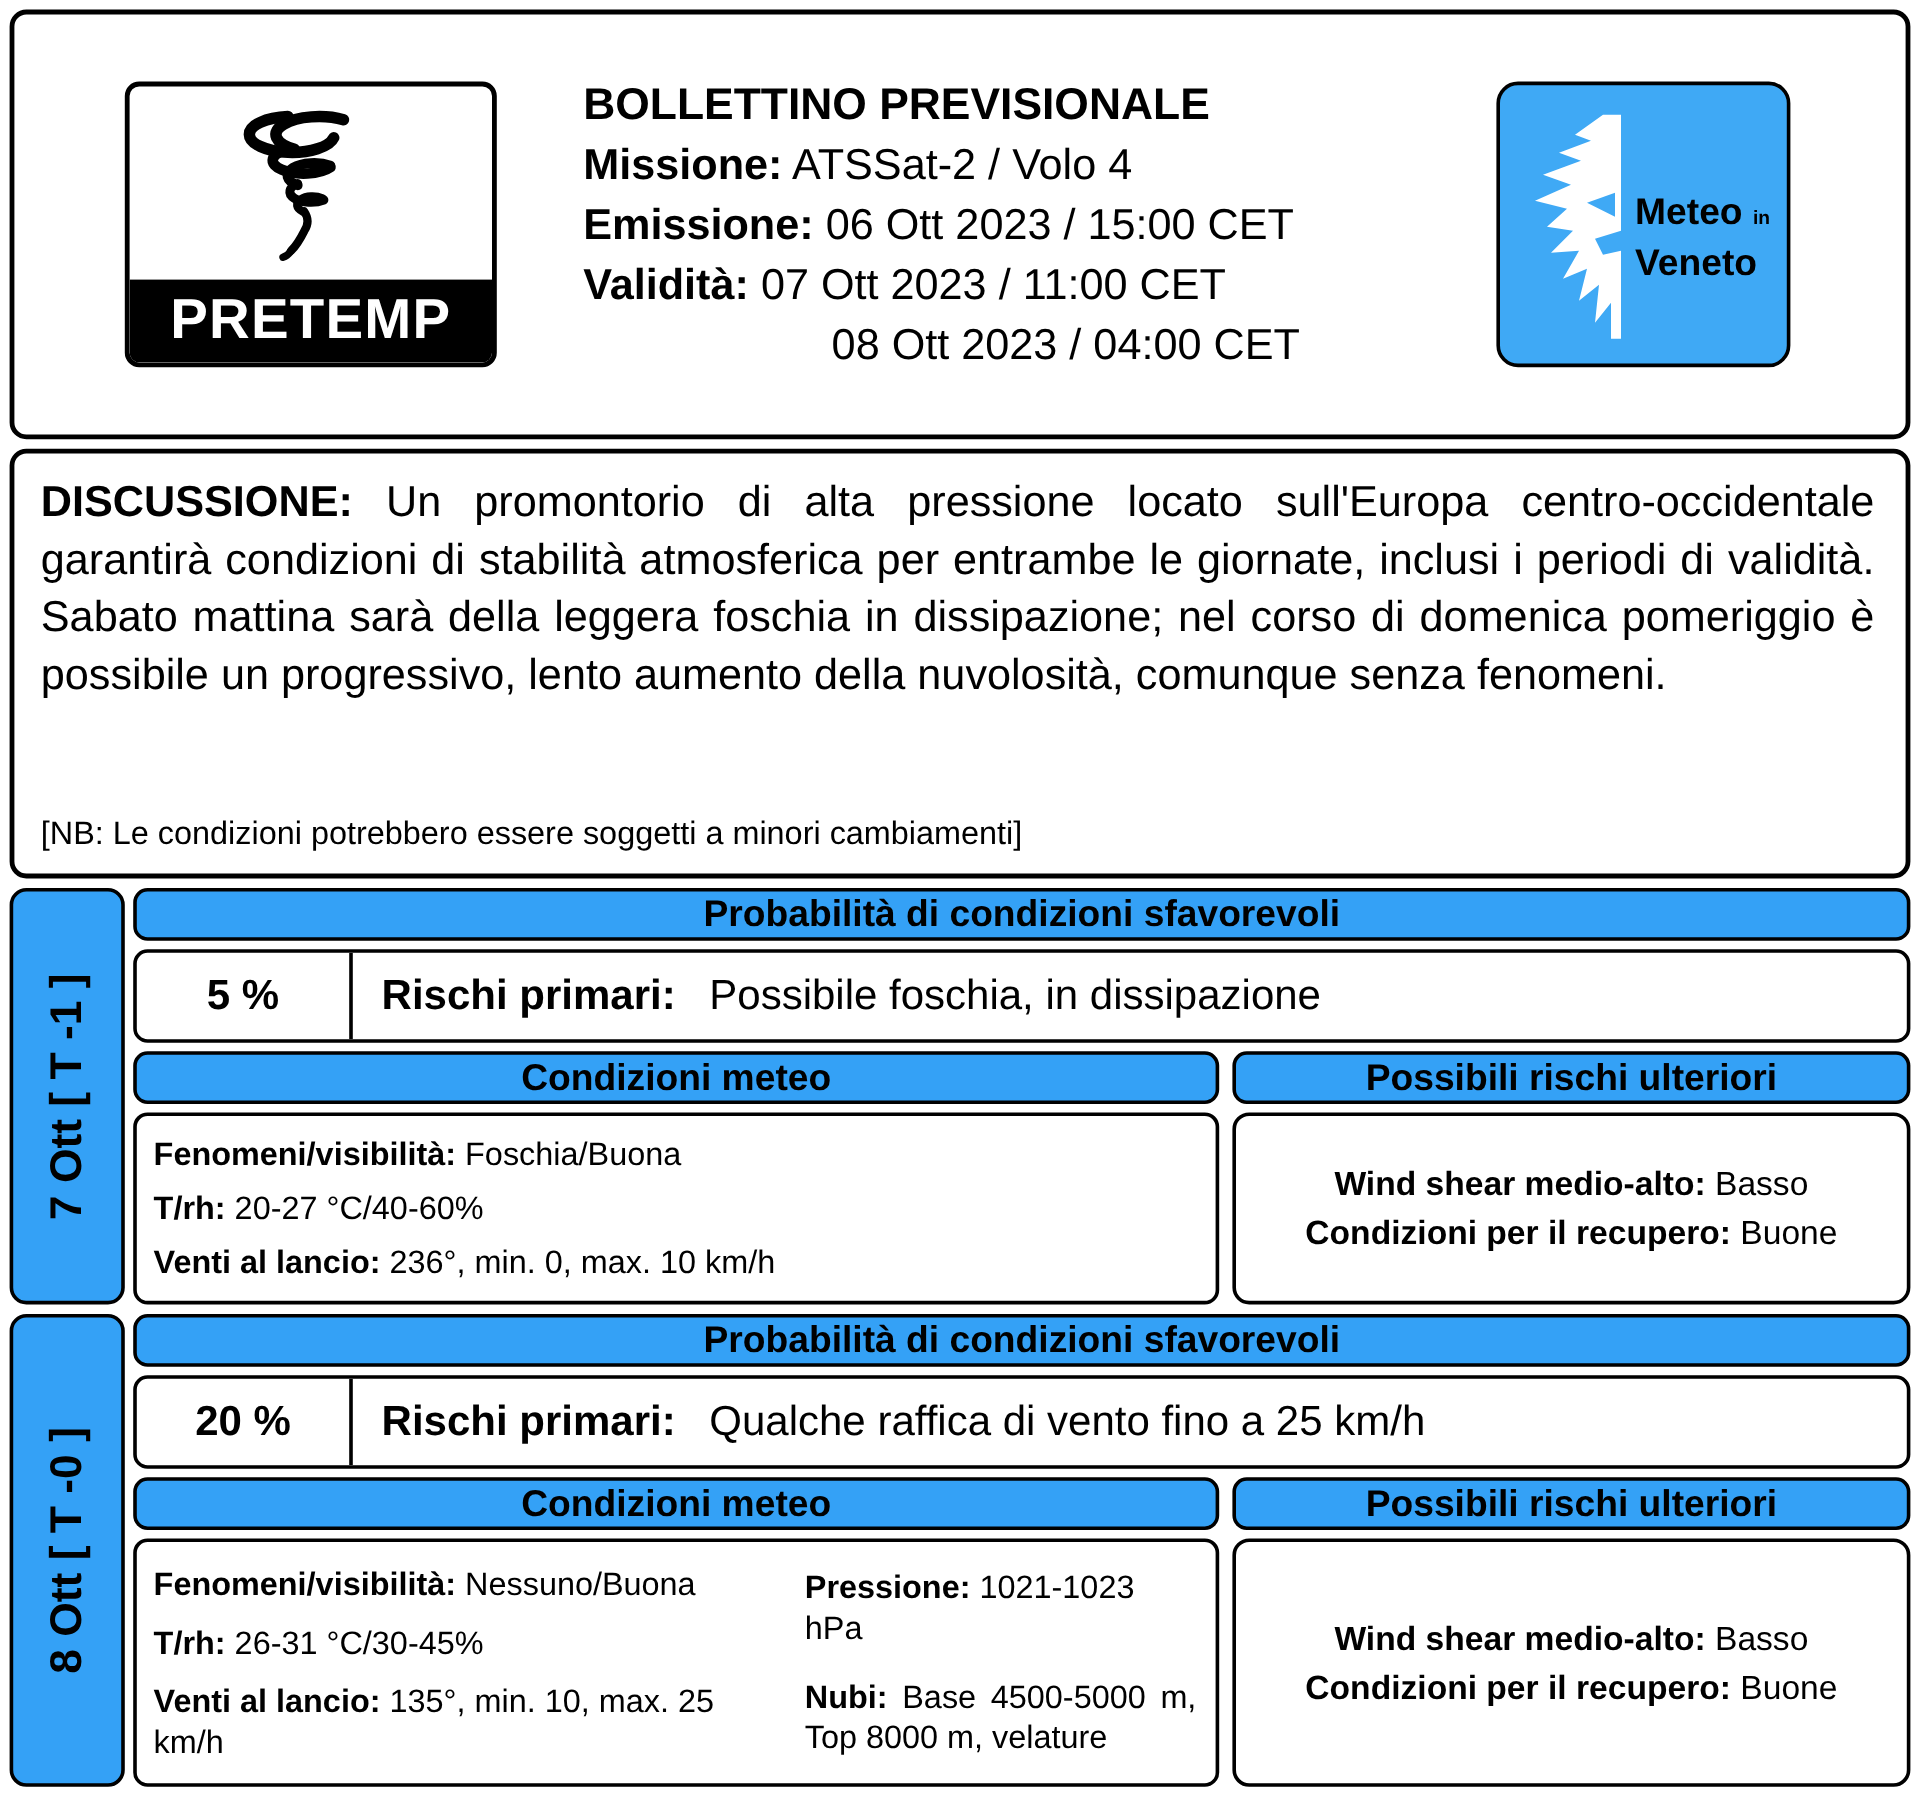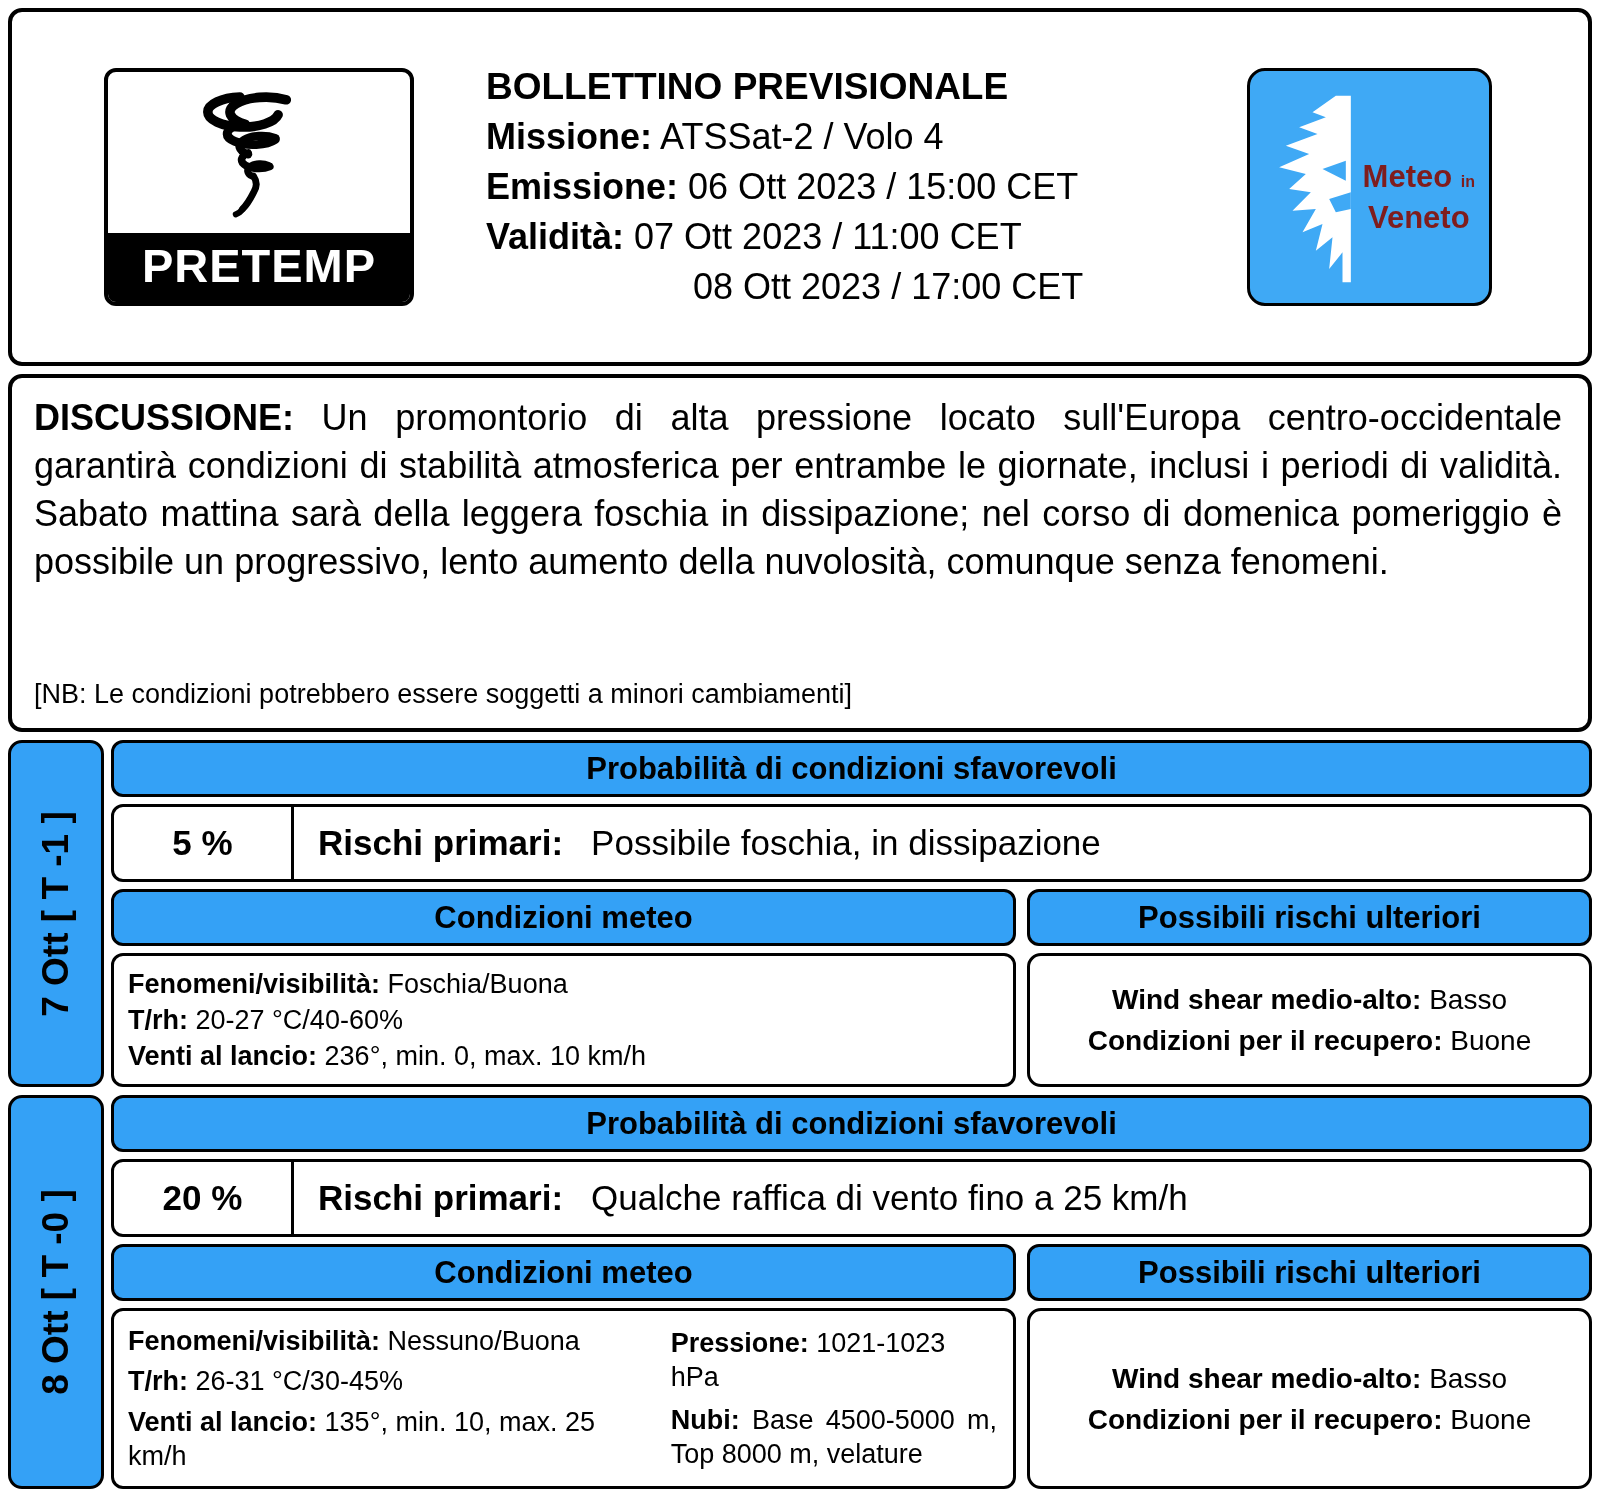--- a/index.html
+++ b/index.html
@@ -52,22 +52,22 @@
     width:245px; height:238px;
     margin-right:96px;
     border:3px solid #000;
     border-radius:18px;
     flex:0 0 auto;
     display:flex; align-items:center;
     overflow:hidden;
     position:relative;
   }
   .miv-text {
-    color:#7f1d1d; font-weight:bold; font-size:31px; line-height:36px;
-    position:absolute; right:14px; top:88px; text-align:center;
+    color:#000000; font-weight:bold; font-size:31px; line-height:36px;
+    position:absolute; right:14px; top:88px; text-align:left;
   }
   .miv-text .small-in { font-size:16px; font-weight:bold; }
   .miv svg { position:absolute; left:10px; top:18px; }
   
   .discussion-box {
     height:358px;
     padding:16px 26px 18px 22px;
     display:flex; flex-direction:column;
     margin-bottom:8px;
   }
@@ -96,21 +96,21 @@
   .rail span {
     transform:rotate(-90deg);
     white-space:nowrap;
     font-weight:bold; font-size:37px;
   }
   .rows { display:flex; flex-direction:column; gap:7px; }
   .bluehdr {
     background:var(--blue);
     border:3px solid #000;
     border-radius:12px;
-    height:57px;
+    height:44px;
     font-weight:bold; font-size:31px;
     display:flex; align-items:center; justify-content:center;
     text-align:center;
   }
   .riskrow {
     height:78px;
     display:grid; grid-template-columns:180px 1fr;
     border:3px solid #000; border-radius:12px;
     overflow:hidden; background:#fff;
   }
@@ -181,21 +181,21 @@
     </div>
     <div class="hline">
       <span class="lbl">Emissione:</span>
       <span>06 Ott 2023 / 15:00 CET</span>
     </div>
     <div class="hline">
       <span class="lbl">Validità:</span>
       <span>07 Ott 2023 / 11:00 CET</span>
     </div>
     <div class="hline indent">
-      <span>08 Ott 2023 / 17:00 CET</span>
+      <span>08 Ott 2023 / 04:00 CET</span>
     </div>
   </div>
 
   <div class="miv" style="background:#3FA9F5;">
     <svg width="105" height="200" viewBox="0 0 60 120">
       <path fill="#fff" d="M44 4 L30 14 L38 17 L22 23 L33 27 L14 34 L28 39 L10 47 L26 51 L16 60 L29 62 L18 73 L32 72 L24 86 L36 81 L32 97 L42 89 L40 108 L48 98 L48 116 L53 116 L53 4 Z"></path>
       <path fill="#3FA9F5" d="M36 48 L50 43 L50 55 Z"></path>
       <path fill="#3FA9F5" d="M40 66 L53 62 L53 72 L44 74 Z"></path>
     </svg>
     <div class="miv-text">

